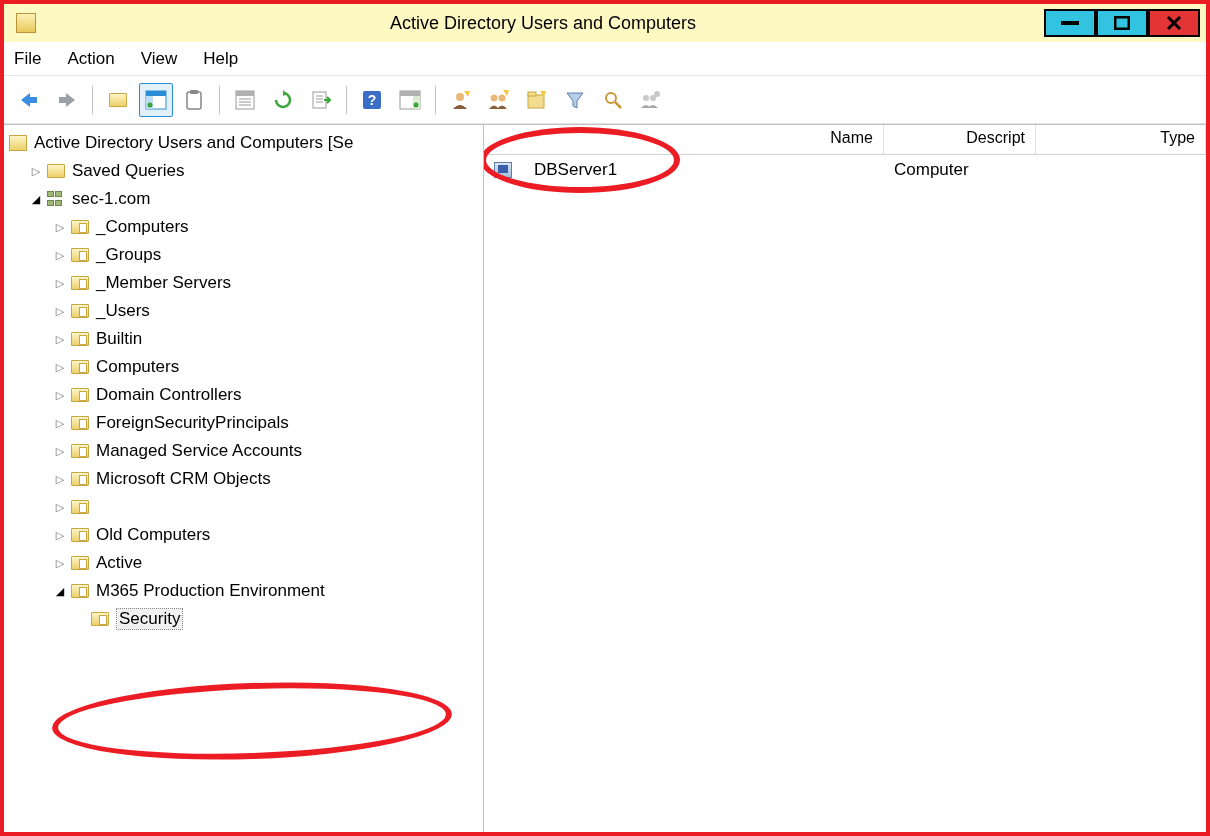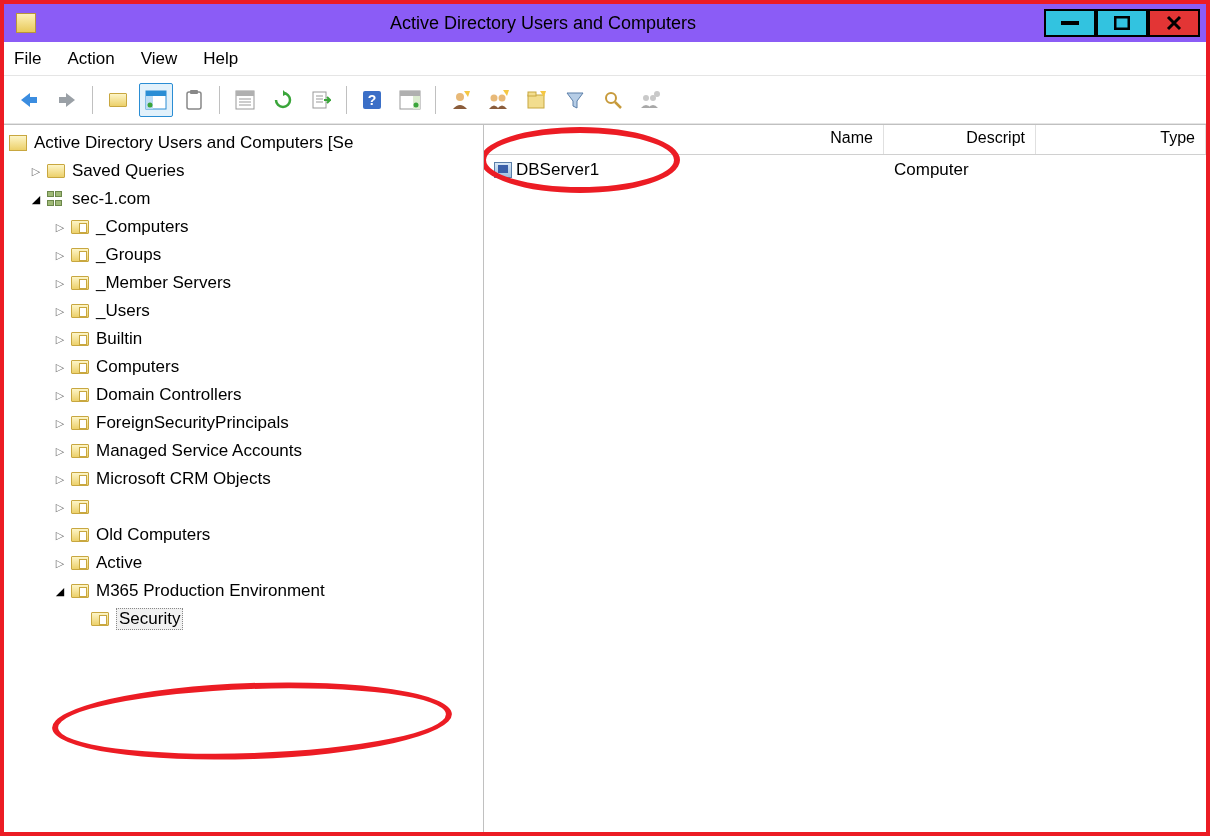--- a/index.html
+++ b/index.html
@@ -15,21 +15,21 @@
     border: 4px solid #ec1c24;
   }
   .window {
     width: 100%;
     height: 100%;
     display: flex;
     flex-direction: column;
   }
   
   .titlebar {
-    background: #8b5cf6;
+    background: #fef9c3;
     height: 38px;
     display: flex;
     align-items: center;
     padding: 0 6px;
     color: #000;
   }
   .titlebar-icon {
     width: 20px; height: 20px;
     margin: 0 6px;
     background: linear-gradient(#fdf1b8,#e8c95a);
@@ -186,21 +186,21 @@
   }
   .col-name { width: 400px; }
   .col-type { width: 170px; }
   .col-desc { flex:1; }
   .list-row {
     display: flex;
     height: 30px;
     align-items: center;
     font-size: 17px;
   }
-  .list-row .col { border-right: none; display:flex;align-items:center;gap:4px;}
+  .list-row .col { border-right: none; display:flex;align-items:center;gap:22px;}
   .comp-icon {
     width:18px;height:16px;
     background:linear-gradient(#d7e6f5,#9fbfe0);
     border:1px solid #5a7ea8;
     position:relative;
   }
   .comp-icon::after{
     content:"";position:absolute;left:3px;top:2px;width:10px;height:8px;background:#3a5fa8;
   }
   

